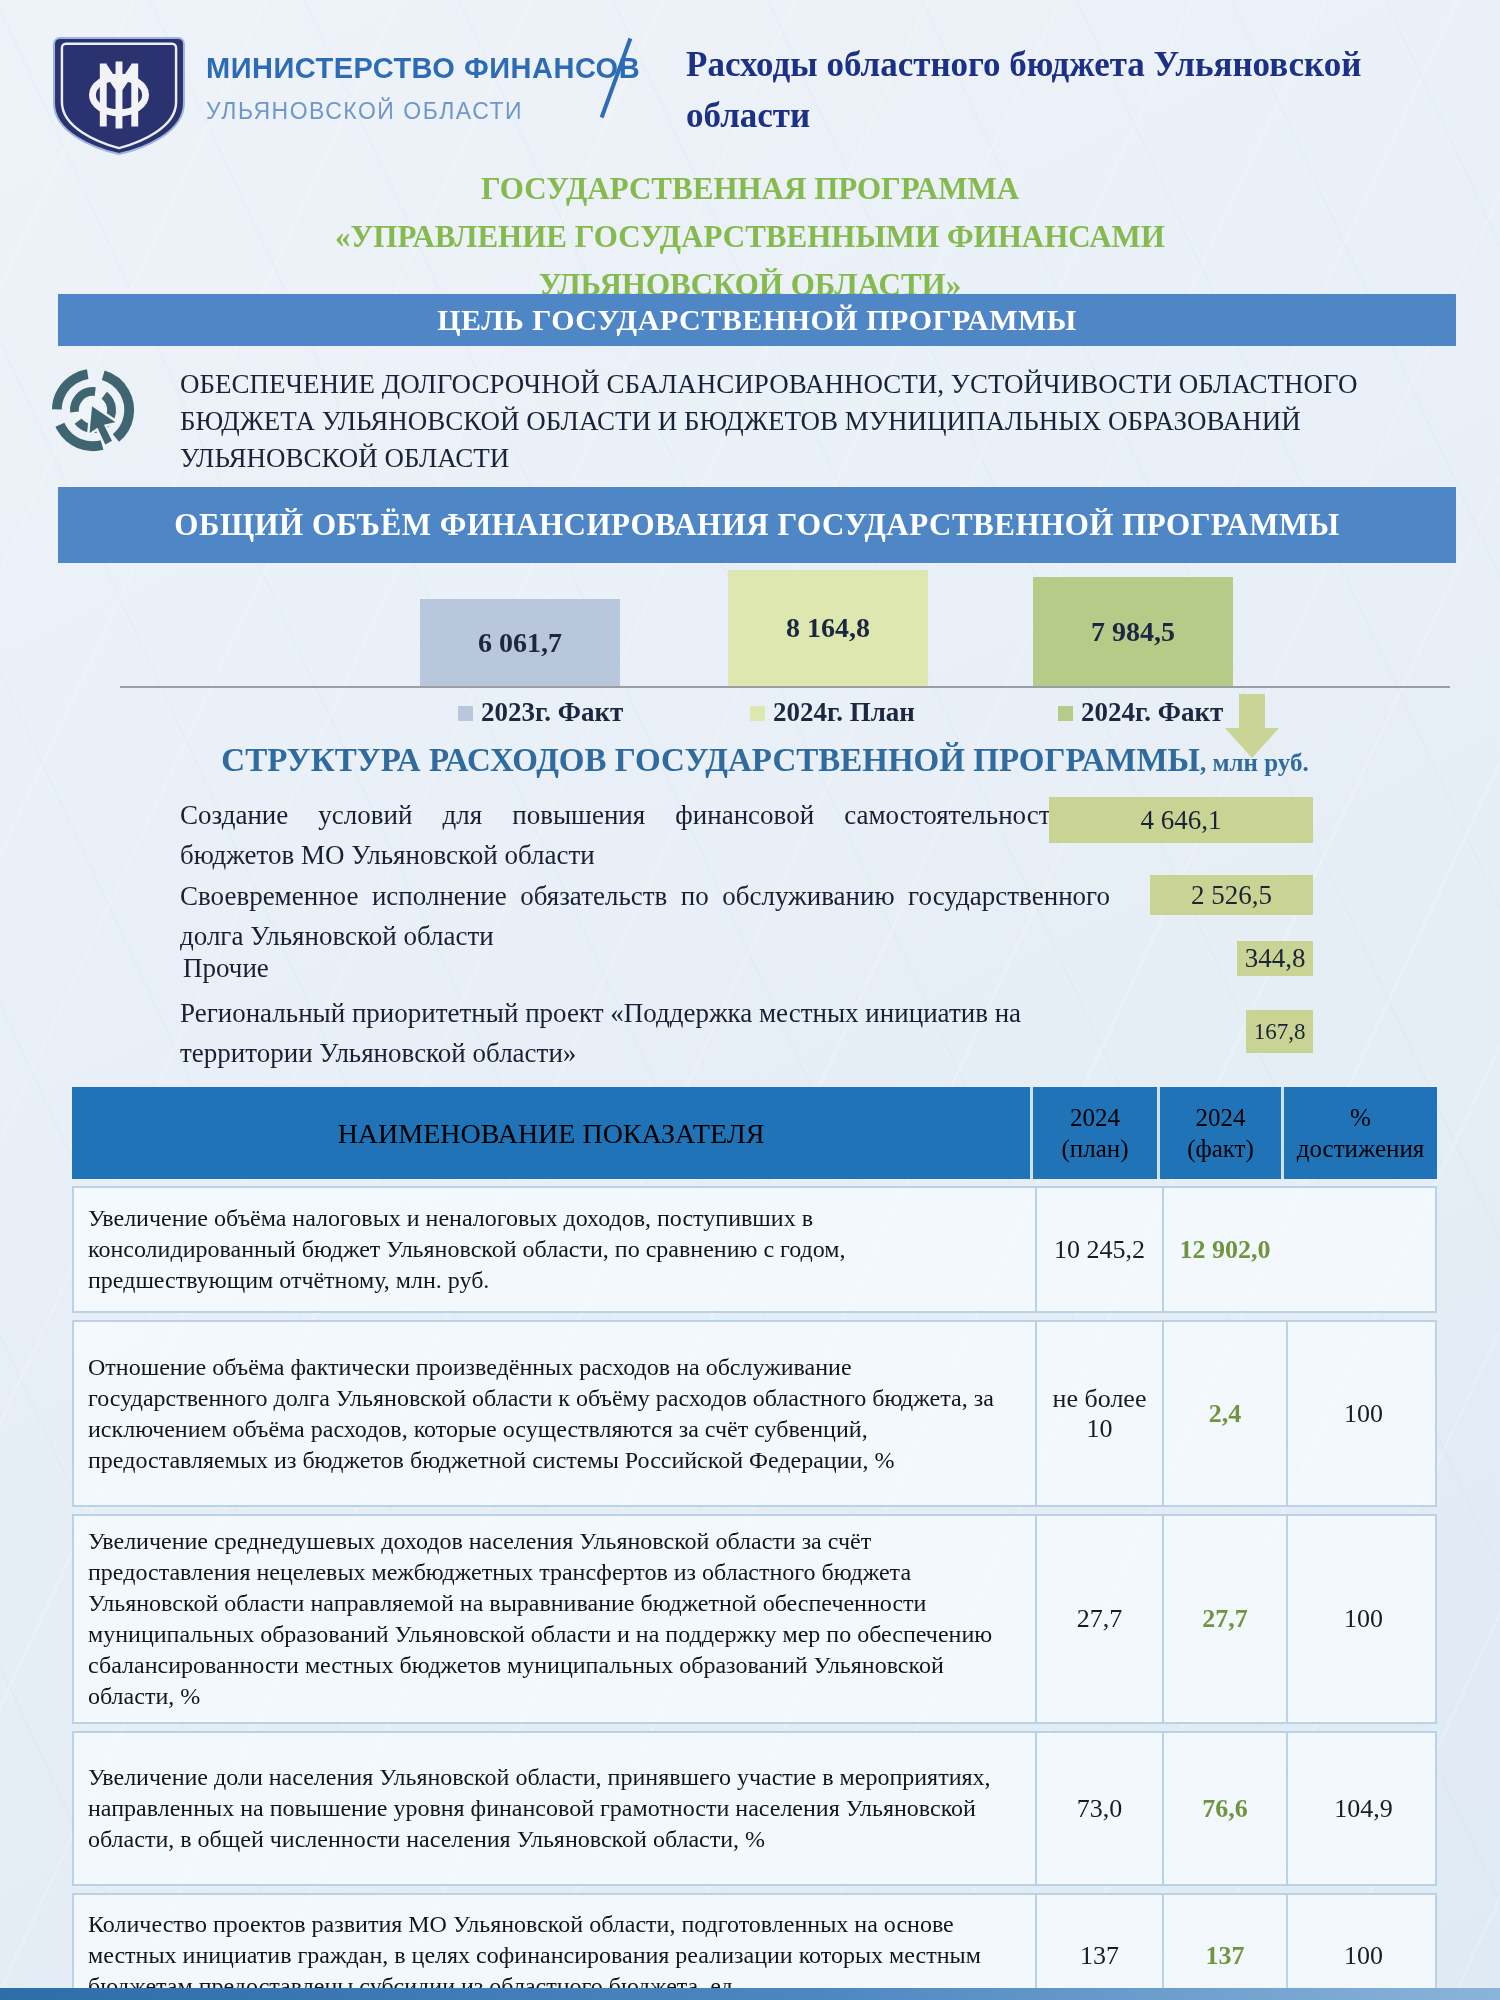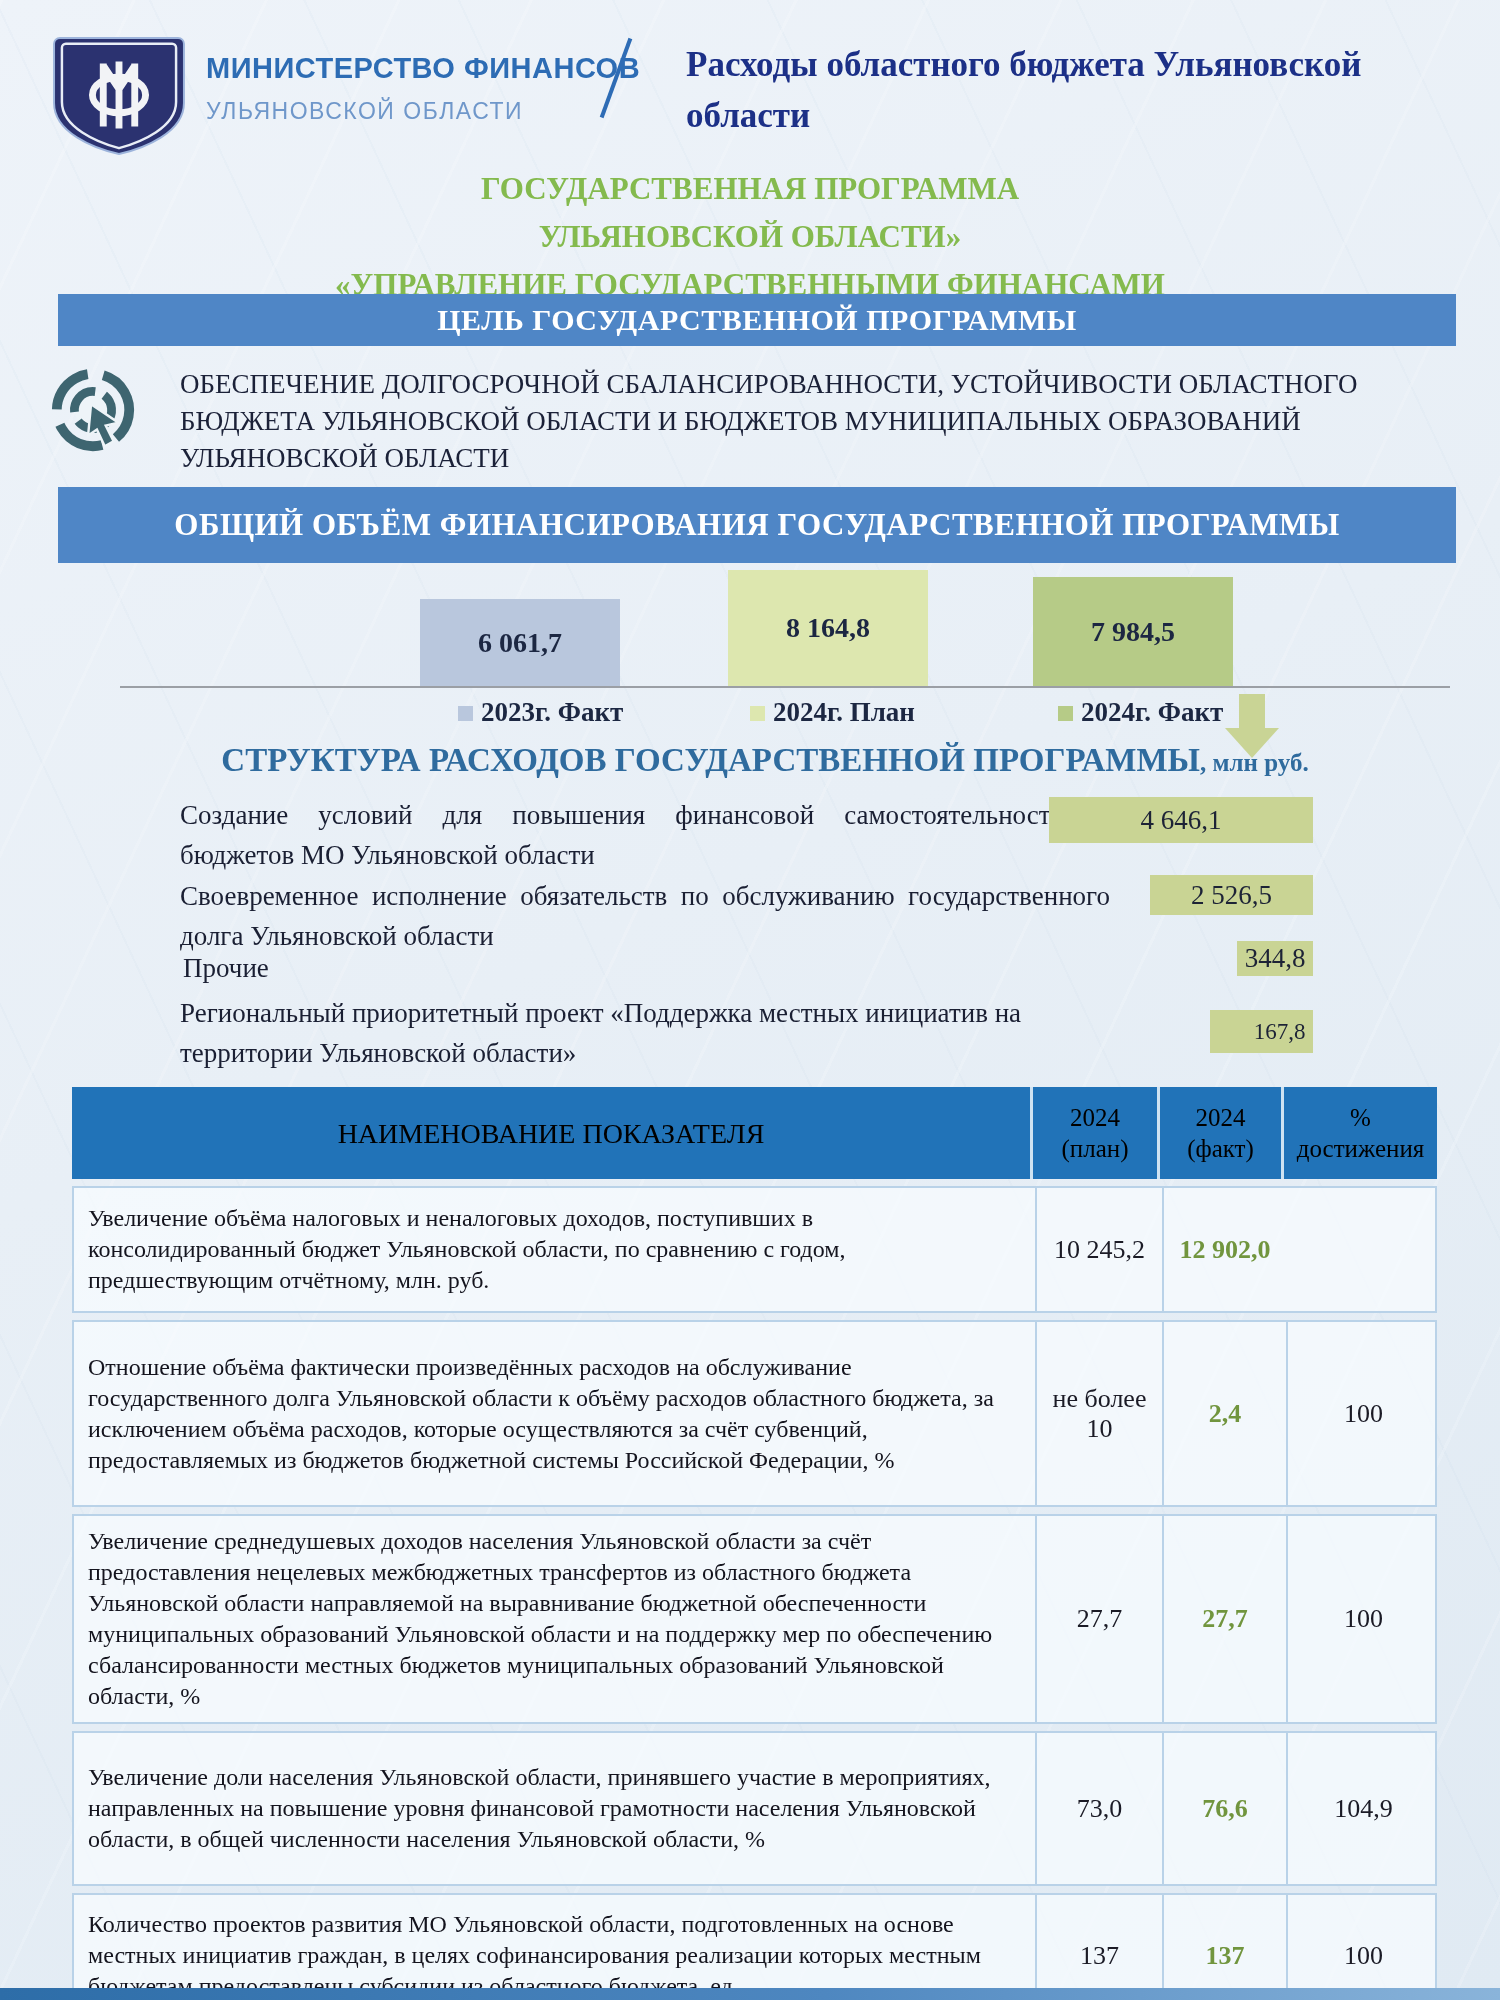--- a/index.html
+++ b/index.html
@@ -107,22 +107,22 @@
       <path d="M54,30 V94 M86,30 V94 M54,32 L70,56 L86,32 M70,28 V96"></path>
     </g>
   </svg>
   <div class="abs ministry-line1">МИНИСТЕРСТВО ФИНАНСОВ</div>
   <div class="abs ministry-line2">УЛЬЯНОВСКОЙ ОБЛАСТИ</div>
   <div class="abs slash"></div>
   <div class="abs page-title">Расходы областного бюджета Ульяновской области</div>
 
   <div class="abs program-title">
     <div>ГОСУДАРСТВЕННАЯ ПРОГРАММА</div>
+    <div>«УПРАВЛЕНИЕ ГОСУДАРСТВЕННЫМИ ФИНАНСАМИ</div>
     <div>УЛЬЯНОВСКОЙ ОБЛАСТИ»</div>
-    <div>«УПРАВЛЕНИЕ ГОСУДАРСТВЕННЫМИ ФИНАНСАМИ</div>
   </div>
 
   <div class="abs banner banner-goal">ЦЕЛЬ ГОСУДАРСТВЕННОЙ ПРОГРАММЫ</div>
 
   <svg class="abs goal-icon" viewBox="0 0 92 92">
     <circle cx="46" cy="46" r="37" fill="none" stroke="#3e6570" stroke-width="10" stroke-dasharray="52 16" transform="rotate(-30 46 46)"></circle>
     <circle cx="46" cy="46" r="19" fill="#eef4f8" stroke="#3e6570" stroke-width="9" stroke-dasharray="34 10" transform="rotate(40 46 46)"></circle>
     <path d="M44,40 L72,59 L59,62 L67,78 L58,83 L50,66 L41,72 Z" fill="#3e6570" stroke="#eef4f8" stroke-width="2.5"></path>
   </svg>
   <div class="abs goal-text">ОБЕСПЕЧЕНИЕ ДОЛГОСРОЧНОЙ СБАЛАНСИРОВАННОСТИ, УСТОЙЧИВОСТИ ОБЛАСТНОГО БЮДЖЕТА УЛЬЯНОВСКОЙ ОБЛАСТИ И БЮДЖЕТОВ МУНИЦИПАЛЬНЫХ ОБРАЗОВАНИЙ УЛЬЯНОВСКОЙ ОБЛАСТИ</div>
@@ -166,21 +166,21 @@
   <div class="abs hbar hbar-2" style="width: 163px; background: rgb(201, 212, 148);">
     <span class="val">2 526,5</span>
   </div>
 
   <div class="abs s-text s-text-3">Прочие</div>
   <div class="abs hbar hbar-3" style="width: 76px; background: rgb(201, 212, 148);">
     <span class="val">344,8</span>
   </div>
 
   <div class="abs s-text s-text-4">Региональный приоритетный проект «Поддержка местных инициатив на территории Ульяновской области»</div>
-  <div class="abs hbar hbar-4" style="width: 67px; background: rgb(201, 212, 148); padding-left: 36px;">
+  <div class="abs hbar hbar-4" style="width: 67px; background: rgb(201, 212, 148);">
     <span class="val">167,8</span>
   </div>
 
   <div class="abs table">
     <div class="t-header">
       <div class="hc name">
         <div>НАИМЕНОВАНИЕ ПОКАЗАТЕЛЯ</div>
       </div>
       <div class="hc">
         <div>2024</div>

